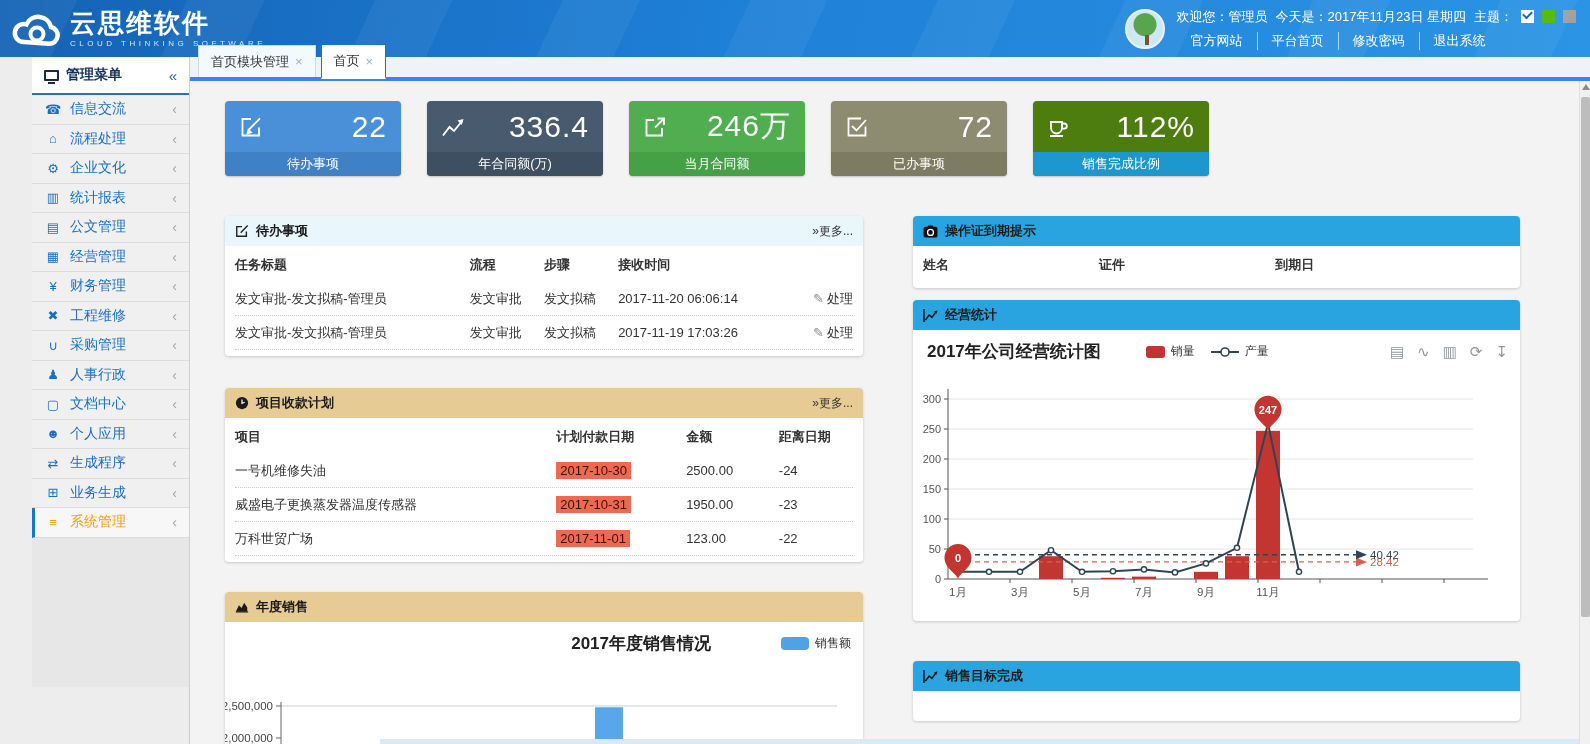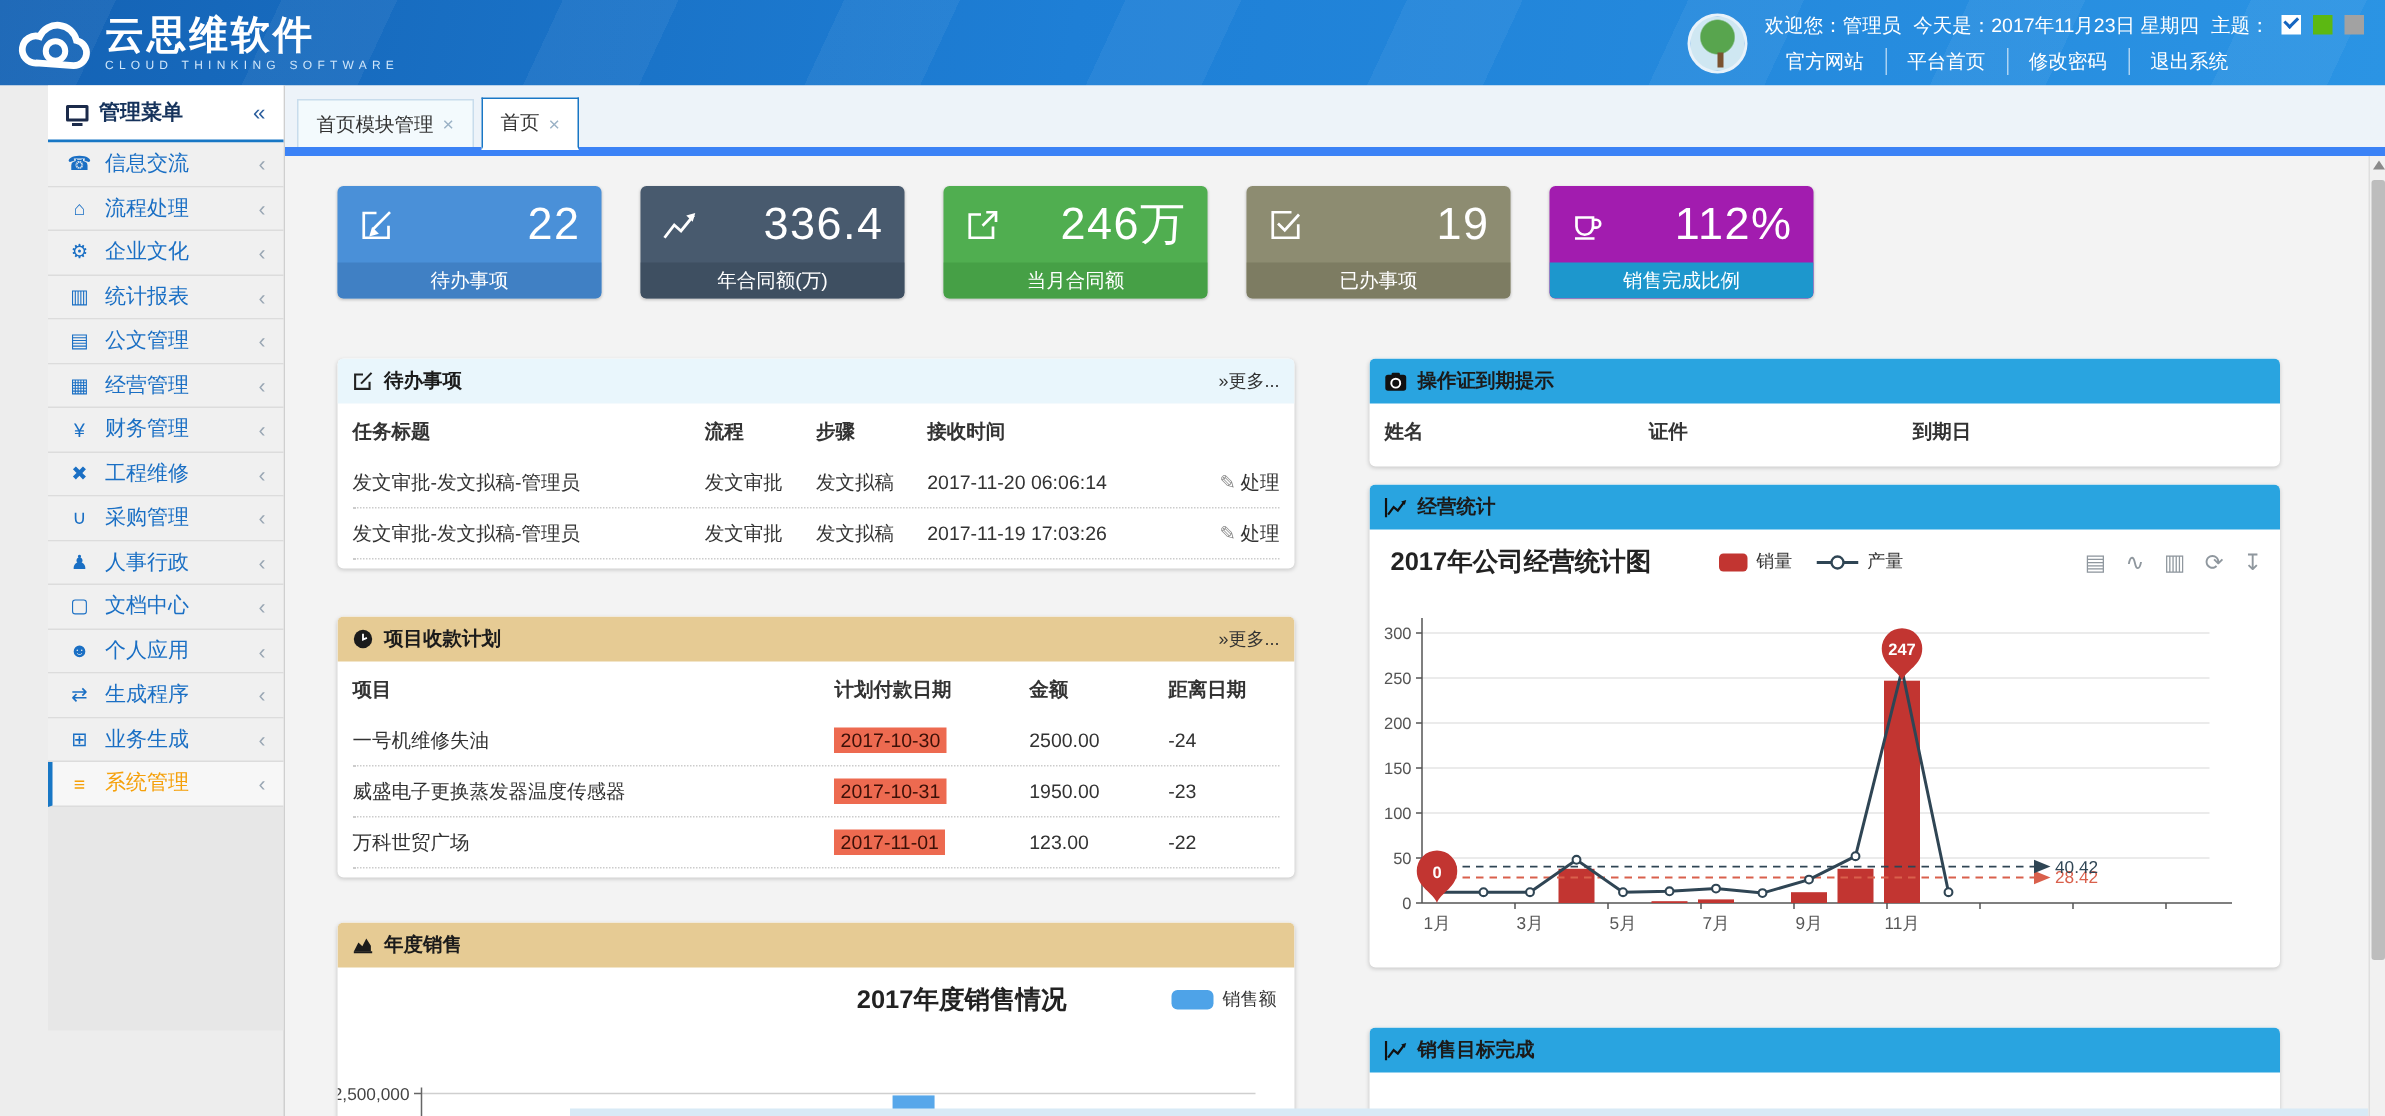--- a/index.html
+++ b/index.html
@@ -35,21 +35,21 @@
   .mon-icon::after { content:""; position:absolute; left:2px; bottom:-5px; width:7px; height:2px; background:#1b2a4a;}
   .side-head .collapse { margin-left:auto; color:#2c5f9e; font-size:15px; cursor:pointer; font-weight:normal;}
   .side-item { height:29.5px; display:flex; align-items:center; padding:0 12px; gap:8px; color:#1a6fc4; font-size:14px; border-bottom:1px solid #dcdcdc; background:#f0f0f0; cursor:pointer;}
   .si-icon { width:18px; text-align:center; font-size:13px; }
   .si-chevron { margin-left:auto; color:#9aa7b4; font-size:14px; }
   .side-item.active { color:#f5a00a; border-left:3px solid #1877c5; background:#f7f7f7; padding-left:9px;}
   .side-item.active .si-icon { color:#f5a00a; }
   .side-fill { flex:1; background:#e7e7e7; height:149px;}
 
   .content { flex:1; position:relative; display:flex; flex-direction:column; }
-  .tabbar { height:47px; background:#edf3f9; border-bottom:6px solid #3b82f6; display:flex; align-items:flex-end; padding-left:8px; gap:5px; flex:none;}
+  .tabbar { height:24px; background:#edf3f9; border-bottom:4px solid #3b82f6; display:flex; align-items:flex-end; padding-left:8px; gap:5px; flex:none;}
   .tab { height:32px; display:flex; align-items:center; gap:6px; padding:0 12px; font-size:13px; color:#333; background:#f3fafd; border:1px solid #c8dcec; border-bottom:none; cursor:pointer;}
   .tab .close { color:#9bb2c6; font-size:13px; cursor:pointer;}
   .tab.active { background:#fff; border:1px solid #1877c5; border-bottom:2px solid #fff; margin-bottom:-2px; height:35px;}
 
   .scrollwrap { flex:1; display:flex; overflow:hidden; }
   .dash { flex:1; overflow:hidden; padding:20px 0 0 35px; background:#f3f3f3; position:relative;}
   .vscroll { width:11px; background:#f1f1f1; border-left:1px solid #dfdfdf; position:relative; flex:none;}
   .vscroll .arrow { position:absolute; top:3px; left:2px; width:0; height:0; border-left:4px solid transparent; border-right:4px solid transparent; border-bottom:6px solid #8a8a8a;}
   .vscroll .thumb { position:absolute; top:16px; left:1px; width:9px; height:520px; background:#bdbdbd; border-radius:2px;}
 
@@ -261,25 +261,25 @@
               <span class="card-val">246万</span>
             </div>
             <div class="card-footer" style="background: rgb(70, 160, 70);">当月合同额</div>
           </div>
           <div class="card card4" style="background: rgb(141, 140, 113);">
             <div class="card-top">
               <svg viewBox="0 0 24 24" fill="none" stroke="#fff" stroke-width="1.8">
                   <path d="M20.5 11.5v9h-17v-17H16"></path>
                   <path d="M7 11l4.5 4.5L21 5"></path>
                 </svg>
-              <span class="card-val">19</span>
+              <span class="card-val">72</span>
             </div>
             <div class="card-footer" style="background: rgb(125, 124, 98);">已办事项</div>
           </div>
-          <div class="card card5" style="background: #a21caf;">
+          <div class="card card5" style="background: #4d7c0f;">
             <div class="card-top">
               <svg viewBox="0 0 24 24" fill="none" stroke="#fff" stroke-width="1.8">
                   <path d="M4 7h11v6a5.5 5.5 0 0 1-11 0z"></path>
                   <path d="M15 8.5h2.2a2.6 2.6 0 0 1 0 5.2H15"></path>
                   <path d="M3 21h13"></path>
                 </svg>
               <span class="card-val">112%</span>
             </div>
             <div class="card-footer" style="background: rgb(29, 151, 205);">销售完成比例</div>
           </div>

